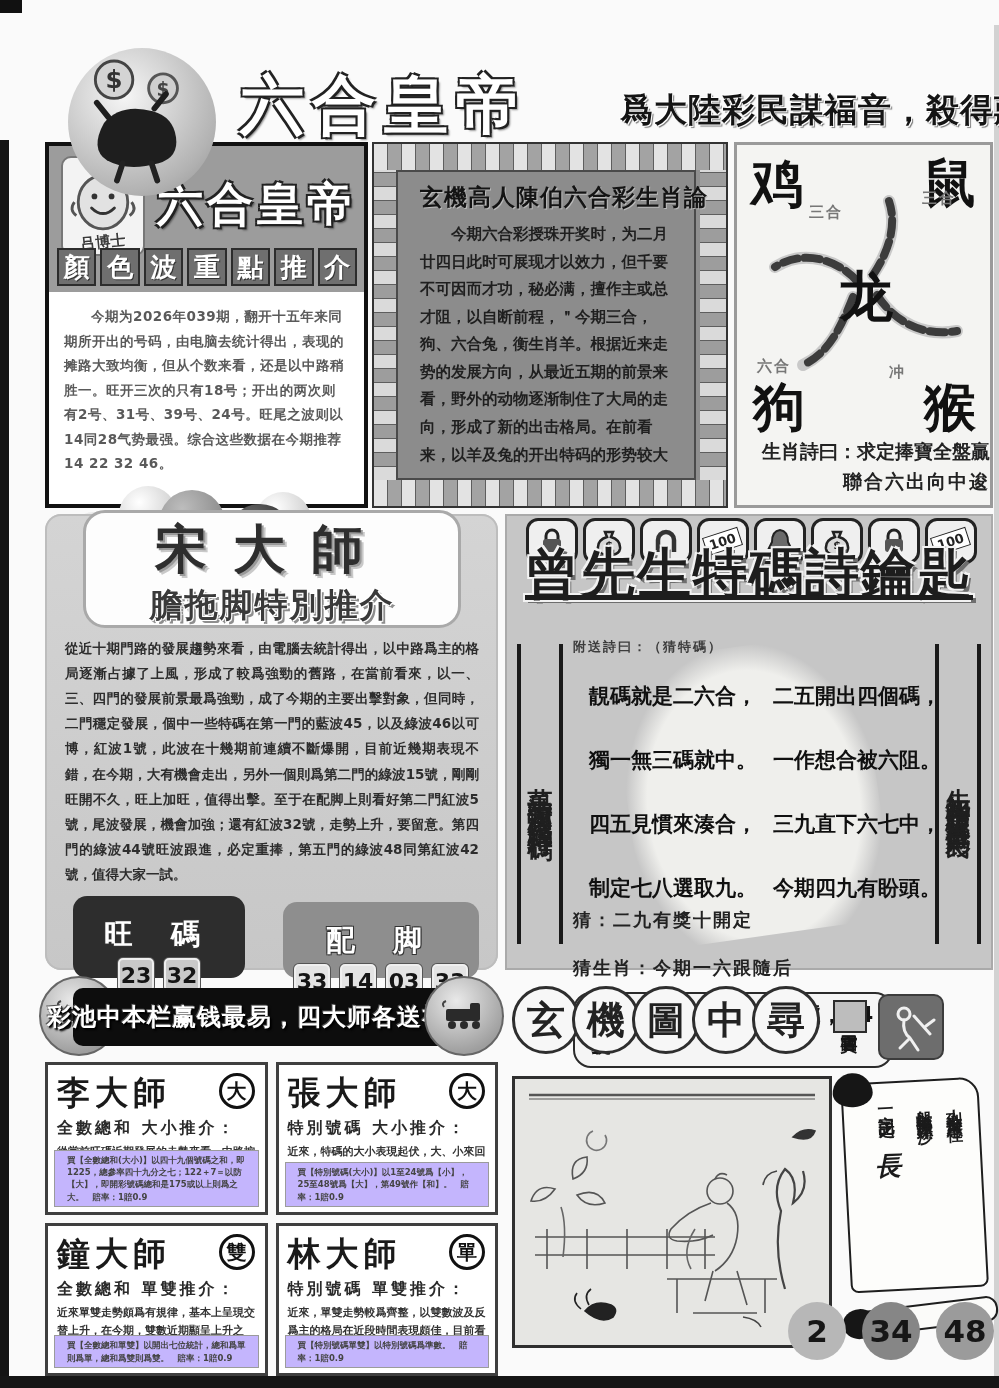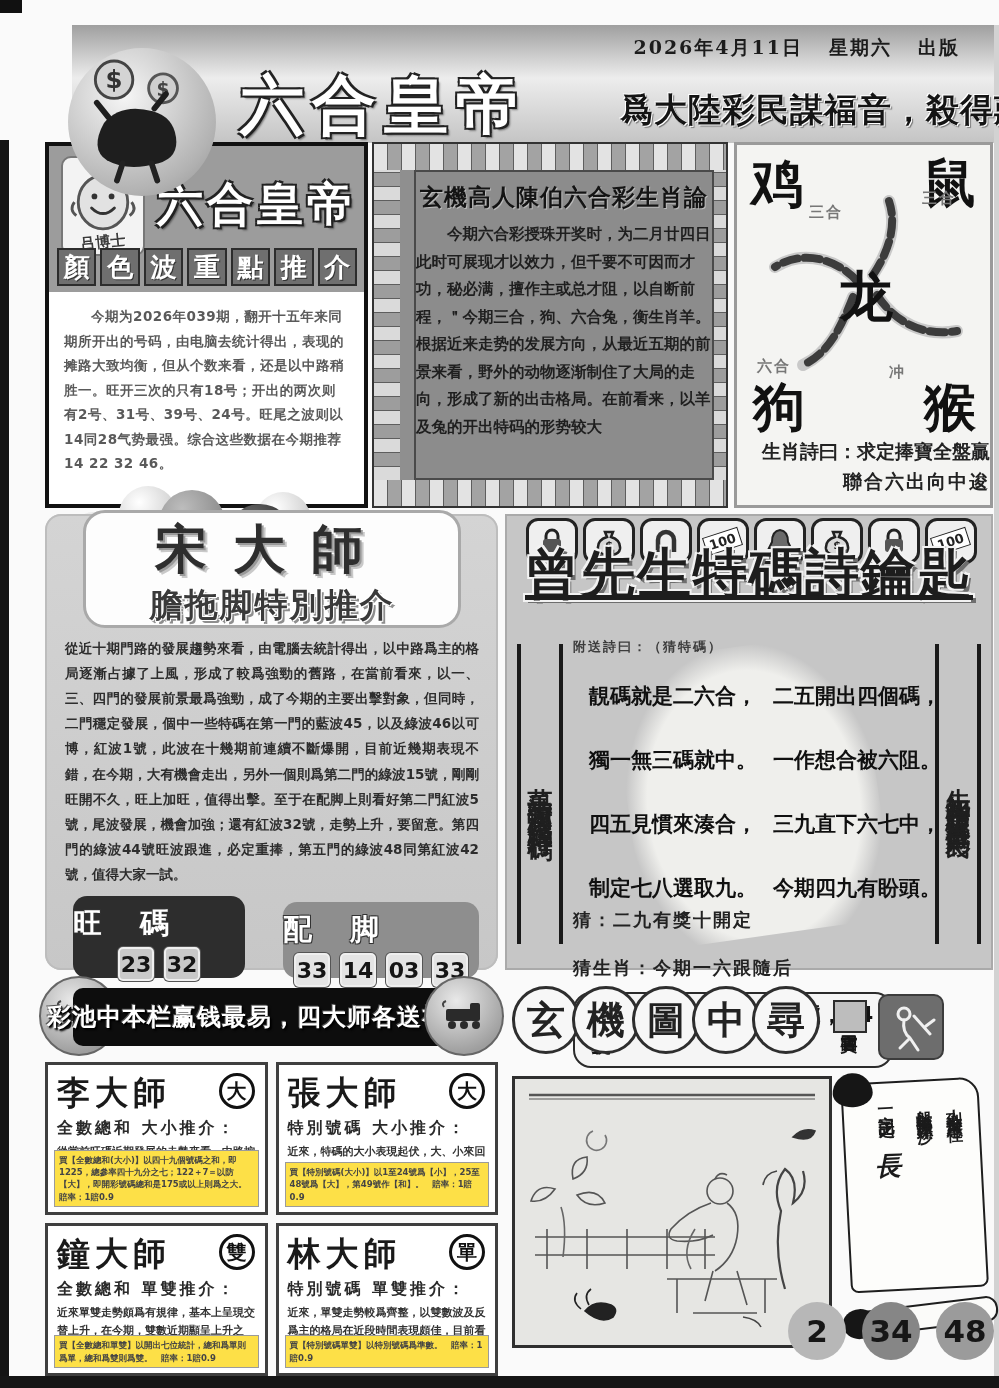--- a/index.html
+++ b/index.html
@@ -52,22 +52,22 @@
     font-size:30px; color:#0c0c0c; }
   .ball.dark { background:radial-gradient(circle at 35% 28%, #6f6f6f, #2c2c2c 70%); }
   .ball.mid  { background:radial-gradient(circle at 35% 28%, #bdbdbd, #8a8a8a 70%); }
 
   
   .essay-panel { left:372px; top:142px; width:356px; height:366px; border:2px solid #333; background:#8f8f8f; }
   .tile-h { position:absolute; left:0; width:100%; height:26px;
     background:repeating-linear-gradient(90deg,#e3e3e3 0 13px,#5e5e5e 13px 14px,#a3a3a3 14px 27px,#5e5e5e 27px 28px); }
   .tile-v { position:absolute; top:26px; height:310px; width:26px;
     background:repeating-linear-gradient(0deg,#dadada 0 13px,#5e5e5e 13px 14px,#9d9d9d 14px 27px,#5e5e5e 27px 28px); }
-  .essay-inner { position:absolute; left:40px; top:26px; width:300px; height:310px; background:#8c8c8c;
-    border:2px solid #4a4a4a; padding:10px 0; }
+  .essay-inner { position:absolute; left:22px; top:26px; width:300px; height:310px; background:#8c8c8c;
+    border:2px solid #4a4a4a; padding:10px 22px; }
   .essay-title { text-align:center; font-size:23px; font-weight:900; color:#141414; letter-spacing:1px;
     text-shadow:1px 1px 0 #bbb; margin-bottom:8px; white-space:nowrap; }
   .essay-body { font-size:15.5px; line-height:1.78; color:#1f1f1f; font-weight:700; text-indent:2em; }
 
   
   .chart-panel { left:734px; top:142px; width:259px; height:366px; border:3px solid #9a9a9a;
     background:#f4f4f2; }
   .zc-corner { position:absolute; font-family:"DejaVu Serif","Liberation Serif",serif; font-weight:900;
     font-size:52px; color:#111; }
   .zc-center { position:absolute; font-family:"DejaVu Serif","Liberation Serif",serif; font-weight:900;
@@ -81,21 +81,21 @@
   .song-panel { left:45px; top:514px; width:453px; height:456px; border-radius:16px;
     background:linear-gradient(#d4d4d4,#c7c7c7); box-shadow:inset 0 0 0 2px #bdbdbd; }
   .song-banner { position:absolute; left:38px; top:-4px; width:378px; height:118px; background:#fdfdfd;
     border-radius:22px; border:3px solid #a9a9a9; text-align:center; }
   .song-title { font-size:52px; font-weight:900; color:#2e2e2e; letter-spacing:26px; margin-top:2px;
     text-shadow:2px 2px 0 #9a9a9a,4px 4px 0 #c9c9c9; white-space:nowrap; }
   .song-sub { font-size:33px; font-weight:900; letter-spacing:2px; margin-top:-2px;
     color:#3a3a3a; text-shadow:-1px -1px 0 #fff,1px -1px 0 #fff,-1px 1px 0 #fff,1px 1px 0 #fff,3px 3px 0 #8e8e8e; white-space:nowrap; }
   .song-body { position:absolute; left:20px; top:122px; width:414px; font-size:13.5px; line-height:1.86;
     font-weight:700; color:#2d2d2d; text-align:justify; }
-  .num-box { position:absolute; border-radius:14px; text-align:left; padding-top:8px; }
+  .num-box { position:absolute; border-radius:14px; text-align:center; padding-top:19px; }
   .num-box .nb-label { font-size:29px; font-weight:900; letter-spacing:14px; color:#fff;
     text-shadow:-1px -1px 0 #333,1px -1px 0 #333,-1px 1px 0 #333,1px 1px 0 #333; white-space:nowrap; }
   .nb-cells { display:flex; gap:10px; justify-content:center; margin-top:3px; }
   .nb-cell { width:36px; height:34px; background:#c9c9c9; border:2px solid #efefef; border-radius:5px;
     font-size:22px; font-weight:900; color:#151515; display:flex; align-items:center; justify-content:center;
     box-shadow:0 0 0 1px #555; }
   .wang-box { left:28px; top:382px; width:172px; height:82px; background:#2d2d2d; }
   .pei-box  { left:238px; top:388px; width:196px; height:76px; background:#8e8e8e; }
   .pei-box .nb-cell { background:#e4e4e4; }
 
@@ -137,22 +137,22 @@
     display:flex; align-items:center; justify-content:center; }
   .bc-left { left:-6px; } .bc-right { right:-6px; }
   .masters-grid { left:45px; top:1062px; width:453px; height:314px; display:grid;
     grid-template-columns:1fr 1fr; grid-template-rows:1fr 1fr; gap:8px; }
   .master-card { border:3px solid #3f3f3f; background:#fff; padding:6px 9px; position:relative; overflow:hidden; }
   .master-name { font-size:33px; font-weight:900; color:#1a1a1a; letter-spacing:5px; display:inline-block; }
   .master-badge { position:absolute; right:10px; top:8px; width:36px; height:36px; border:3px solid #111;
     border-radius:50%; display:flex; align-items:center; justify-content:center; font-size:20px; font-weight:900; color:#111; }
   .master-cat { font-size:16px; font-weight:900; color:#2a2a2a; letter-spacing:3px; margin-top:2px; white-space:nowrap; }
   .master-body { margin-top:4px; font-size:11px; line-height:1.62; font-weight:700; color:#333; }
-  .master-note { position:absolute; left:6px; right:6px; bottom:5px; background:#fde047; border:1px solid #9b9b9b;
-    padding:3px 4px; font-size:8.5px; line-height:1.45; color:#444; font-weight:700; }
+  .master-note { position:absolute; left:6px; right:6px; bottom:5px; background:#c4b5fd; border:1px solid #9b9b9b;
+    padding:3px 12px; font-size:8.5px; line-height:1.45; color:#444; font-weight:700; }
 
   
   .myst-title { left:512px; top:986px; display:flex; }
   .mt-circle { width:68px; height:68px; border-radius:50%; border:3px solid #2e2e2e; background:#f7f7f7;
     display:flex; align-items:center; justify-content:center; font-size:38px; font-weight:700; color:#222;
     font-family:"DejaVu Serif","Liberation Serif",serif; margin-left:-8px; }
   .mt-circle:first-child { margin-left:0; }
   .stamp-label { left:833px; top:1000px; width:34px; padding:5px 3px; border:2.5px solid #2c2c2c;
     background:#bdbdbd; text-align:center; }
   .stamp-label .v-text { font-size:17px; font-weight:900; color:#161616; }
@@ -181,25 +181,20 @@
 </head>
 <body>
 
 <div id="page">
 
   <div class="abs corner-mark"></div>
   <div class="abs left-edge"></div>
   <div class="abs bottom-edge"></div>
   <div class="abs right-edge"></div>
 
-  <div class="abs mast-band">
-    <div class="abs date-line">
-      <span style="margin-left:0">2026年4月11日</span><span>星期六</span><span>出版</span>
-    </div>
-  </div>
   <div class="abs logo-circle">
     <svg viewBox="0 0 100 100" width="144" height="144">
       <circle cx="32" cy="22" r="13" fill="#d4d4d4" stroke="#444" stroke-width="2"></circle>
       <text x="32" y="28" font-size="17" font-weight="bold" text-anchor="middle" fill="#333">$</text>
       <circle cx="66" cy="28" r="10" fill="#cfcfcf" stroke="#555" stroke-width="2"></circle>
       <text x="66" y="33" font-size="13" font-weight="bold" text-anchor="middle" fill="#444">$</text>
       <path d="M25,52 q12,-14 34,-8 q14,4 16,18 q2,14 -12,18 q-22,6 -36,-2 q-12,-8 -2,-26z" fill="#1e1e1e"></path>
       <path d="M28,48 l-8,-10 M60,42 l8,-10" stroke="#1e1e1e" stroke-width="4" stroke-linecap="round"></path>
       <path d="M38,80 l-4,12 M58,80 l4,12" stroke="#222" stroke-width="4" stroke-linecap="round"></path>
     </svg>

